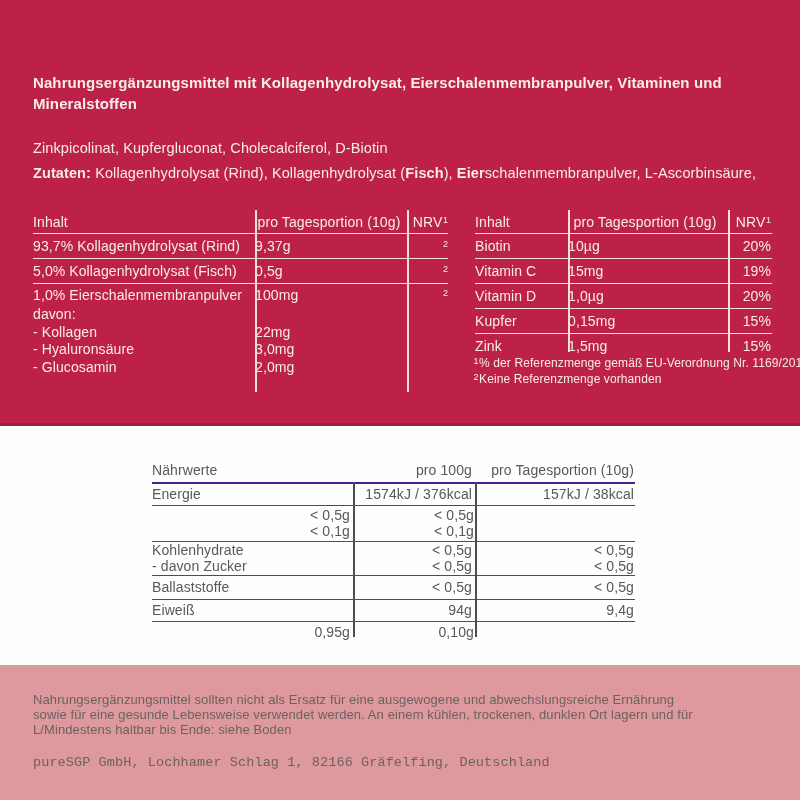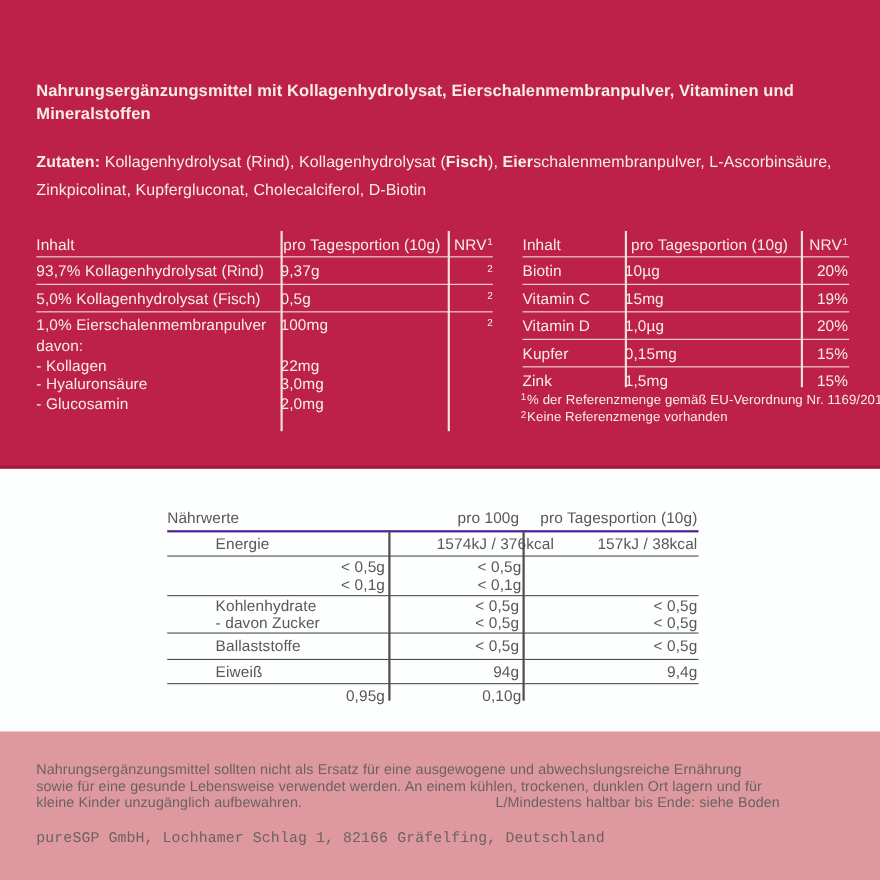--- a/index.html
+++ b/index.html
@@ -41,21 +41,21 @@
   .tgroup{padding-top:3px;}
   .gline{display:grid;grid-template-columns:222px 152px 41px;line-height:17.4px;}
   .sup{font-size:9px;position:relative;top:-4px;margin-left:.5px;}
   .footnotes{left:473px;top:356px;font-size:12px;line-height:15px;white-space:nowrap;letter-spacing:.1px;}
   .footnotes .sup{top:-3px;margin-right:.5px;}
 
   
   .ntbl{left:152px;top:458px;width:483px;height:179px;color:#585858;font-size:14px;letter-spacing:.1px;}
   .ntbl .vline{background:#4d4d4d;width:1.5px;top:24px;height:155px;}
   .nrow{display:grid;grid-template-columns:201px 122px 160px;align-items:center;border-bottom:1.5px solid #4d4d4d;}
-  .nrow > div > div{line-height:15.5px;margin-left:44px;}
+  .nrow > div > div{line-height:15.5px;}
   .nhead{height:24px;border-bottom:2px solid #4c1d95;}
   .nrow:last-child{border-bottom:none;}
   .nc1{text-align:left;white-space:nowrap;}
   .nc2{text-align:right;padding-right:3px;white-space:nowrap;}
   .nc3{text-align:right;padding-right:1px;white-space:nowrap;}
 
   
   .pinktext{color:#6b6260;}
   .disclaimer{left:33px;top:693px;width:676px;font-size:13px;line-height:14.8px;letter-spacing:.1px;}
   .dline3{display:flex;justify-content:space-between;white-space:nowrap;}
@@ -68,22 +68,22 @@
 
   <div class="abs sec-top"></div>
   <div class="abs sec-bottom"></div>
 
   <div class="abs title cream">
     <div class="nowrap">Nahrungsergänzungsmittel mit Kollagenhydrolysat, Eierschalenmembranpulver, Vitaminen und</div>
     <div class="nowrap">Mineralstoffen</div>
   </div>
 
   <div class="abs zutaten cream">
+    <div class="nowrap">Zinkpicolinat, Kupfergluconat, Cholecalciferol, D-Biotin</div>
     <div class="nowrap"><b>Zutaten:</b><span> Kollagenhydrolysat (Rind), Kollagenhydrolysat (</span><b>Fisch</b><span>), </span><b>Eier</b><span>schalenmembranpulver, L-Ascorbinsäure,</span></div>
-    <div class="nowrap">Zinkpicolinat, Kupfergluconat, Cholecalciferol, D-Biotin</div>
   </div>
 
   <div class="abs tbl tbl-left cream">
     <div class="vline" style="left:222px;height:182px;"></div>
     <div class="vline" style="left:374px;height:182px;"></div>
     <div class="trow thead h23 rule-b">
       <div class="c1">Inhalt</div>
       <div class="c2">pro Tagesportion (10g)</div>
       <div class="c3"><span>NRV</span><span class="sup">1</span></div>
     </div>
@@ -238,19 +238,18 @@
       <div class="nc3">
           <div>0,10g</div>
         </div>
     </div>
   </div>
 
   <div class="abs disclaimer pinktext">
     <div class="nowrap">Nahrungsergänzungsmittel sollten nicht als Ersatz für eine ausgewogene und abwechslungsreiche Ernährung</div>
     <div class="nowrap">sowie für eine gesunde Lebensweise verwendet werden. An einem kühlen, trockenen, dunklen Ort lagern und für</div>
     <div class="dline3">
-      <span>kleine Kinder unzugänglich aufbewahren.</span>
       <span>L/Mindestens haltbar bis Ende: siehe Boden</span>
     </div>
   </div>
   <div class="abs company pinktext">pureSGP GmbH, Lochhamer Schlag 1, 82166 Gräfelfing, Deutschland</div>
 
 </div>
 
 </body></html>

